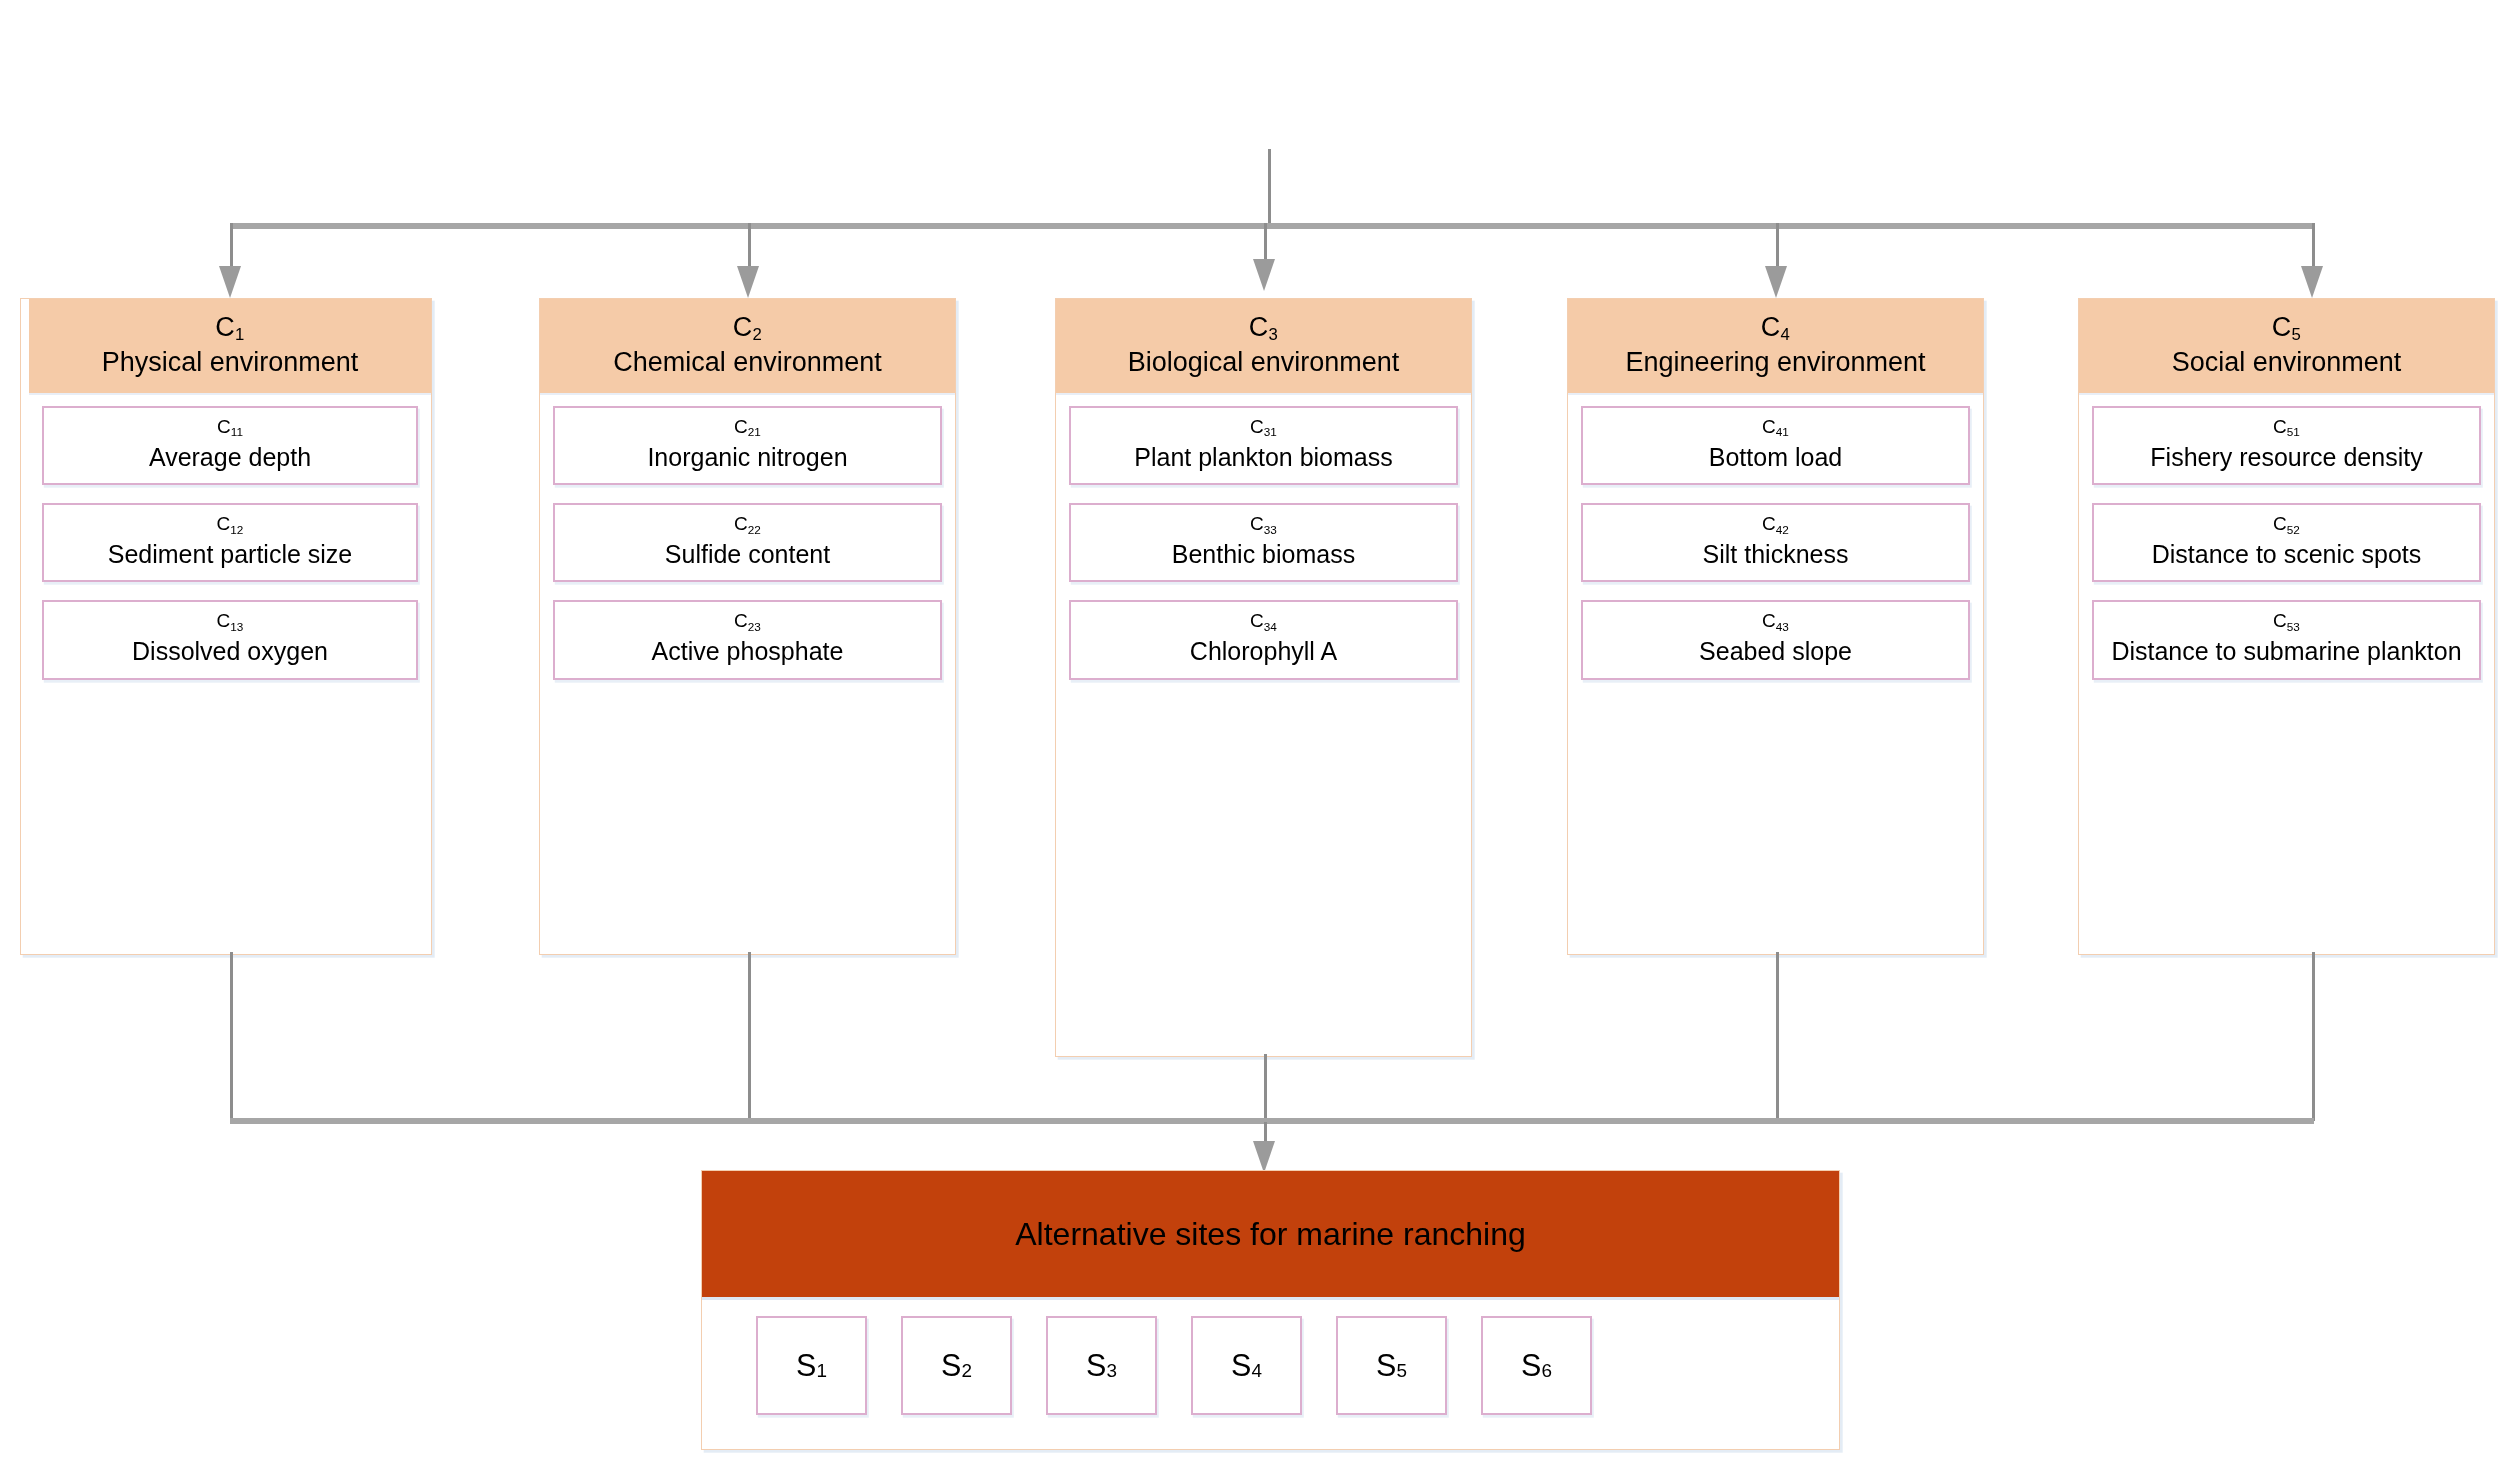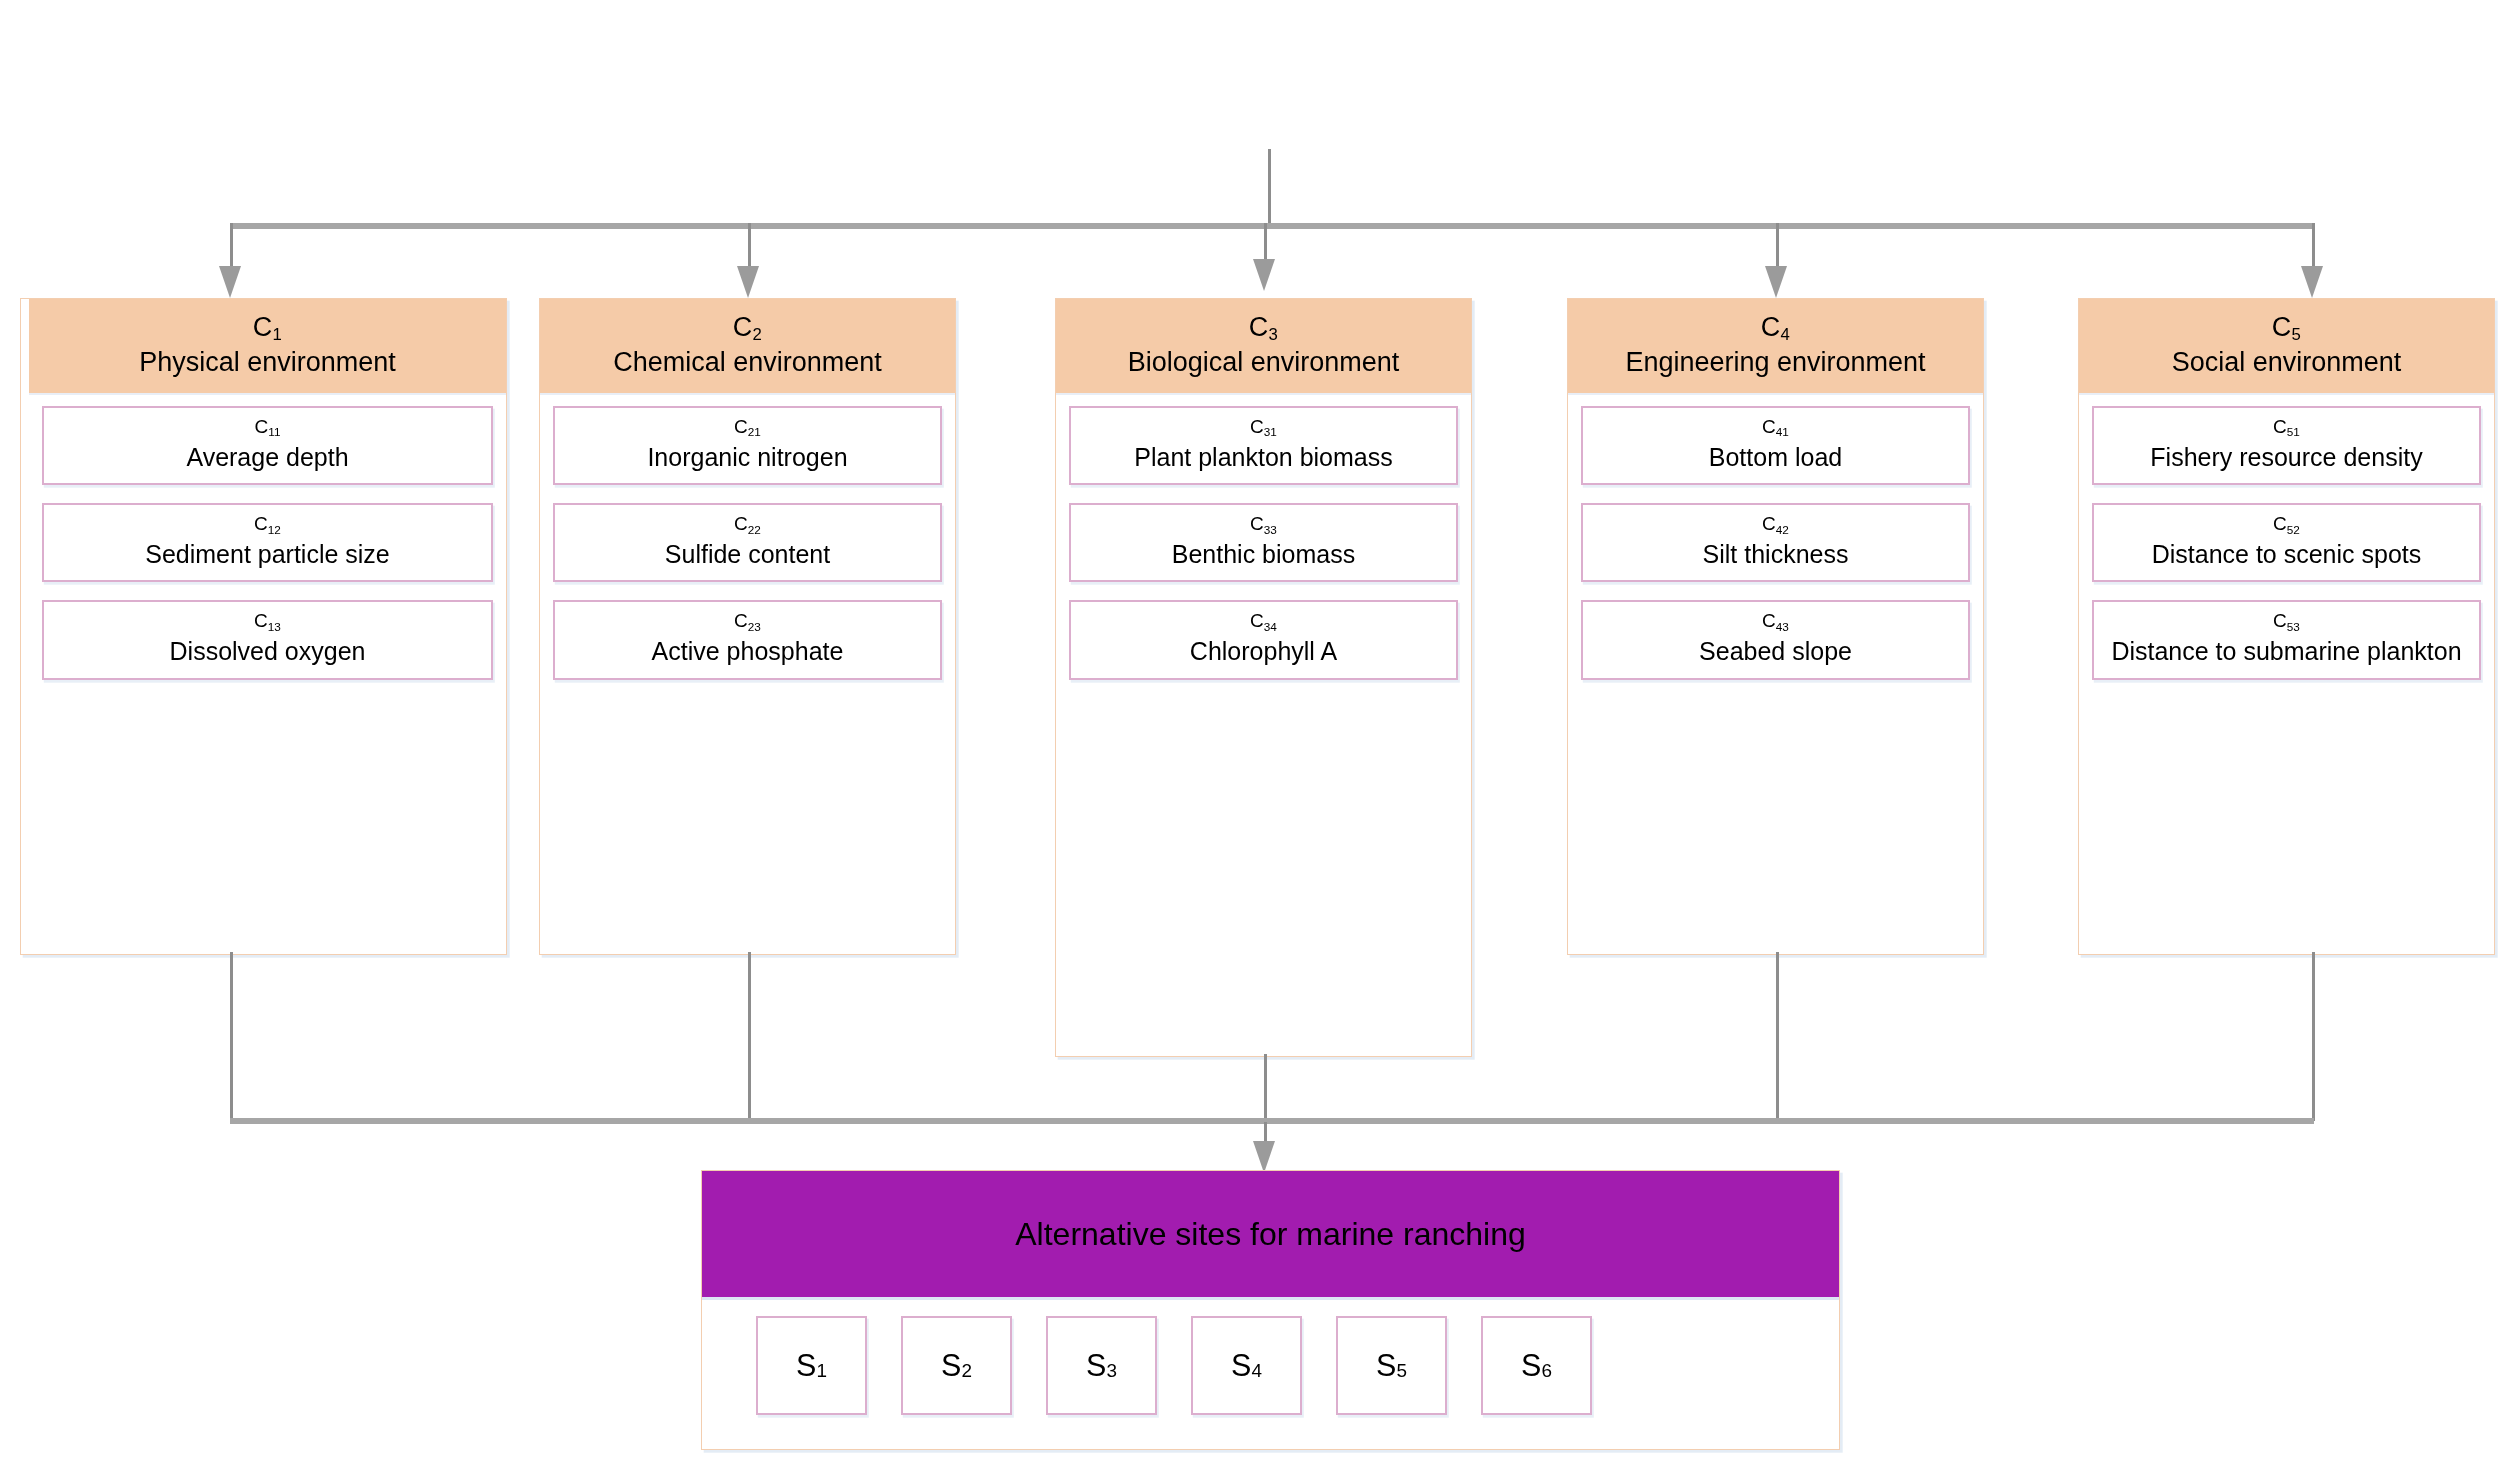--- a/index.html
+++ b/index.html
@@ -128,21 +128,21 @@
     left: 701px;
     top: 1170px;
     width: 1139px;
     height: 280px;
     box-sizing: border-box;
     background: #ffffff;
     border: 1.8px solid #f3ceb0;
     box-shadow: 2.7px 2.7px 0 rgba(214,226,240,0.65);
   }
   .alt-head {
-    background: #a21caf;
+    background: #c2410c;
     height: 126px;
     display: flex;
     align-items: center;
     justify-content: center;
     border-bottom: 3.6px solid #dce6f3;
   }
   .alt-title {
     font-size: 32px;
     text-align: center;
   }
@@ -169,21 +169,21 @@
 </head>
 <body>
 
 <div id="canvas">
 
 
   <div class="line-v" style="left:1268px; top:149px; width:2.7px; height:76px;"></div>
 
   <div class="bus" style="left:230px; top:223px; width:2084px;"></div>
 
-  <div class="col" style="left:20px; top:298px; width:487px; height:657px;padding-left:8px;">
+  <div class="col" style="left:20px; top:298px; width:412px; height:657px;padding-left:8px;">
     <div class="col-head">
       <span class="col-code">C<sub>1</sub></span>
       <span class="col-name">Physical environment</span>
     </div>
     <div class="col-body">
       <div class="leaf">
         <span class="leaf-code">C<sub>11</sub></span>
         <span class="leaf-name">Average depth</span>
       </div>
       <div class="leaf">

